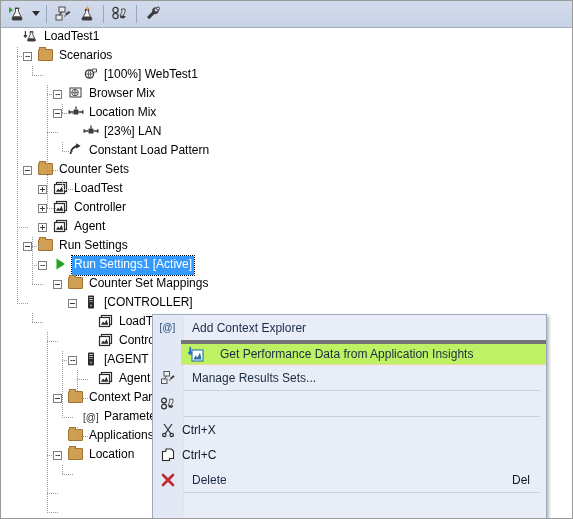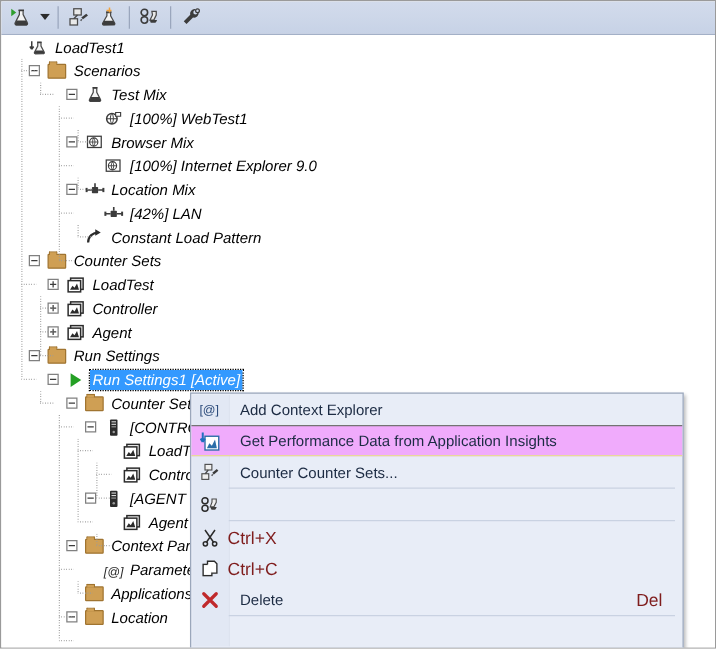--- a/index.html
+++ b/index.html
@@ -58,23 +58,21 @@
     width: 571px;
     height: 490px;
     overflow: hidden;
     background: #ffffff;
   }
   .row {
     position: relative;
     height: 19px;
     line-height: 19px;
     display: flex;
-    align-items: center;
     white-space: nowrap;
-    font-style: italic;
   }
   .expander {
     width: 9px; height: 9px;
     border: 1px solid #808080;
     background: #ffffff;
     position: relative;
     flex: 0 0 auto;
     box-sizing: border-box;
   }
   .expander::before {
@@ -192,29 +190,30 @@
     justify-content: center;
   }
   .mi .mi-label {
     flex: 1 1 auto;
     font-size: 12px;
     color: #1c2b43;
     padding-left: 10px;
   }
   .mi .mi-accel {
     flex: 0 0 auto;
-    font-size: 14px;
-    color: #7f1d1d;
+    font-size: 12px;
+    color: #0f172a;
     padding-right: 16px;
   }
   .mi.highlight {
-    background: #f0abfc;
-    border-top: 1px solid #737373;
+    background: #bef264;
+    border-top: 4px solid #737373;
     border-bottom: 1px solid #e6d99a;
     box-sizing: border-box;
+    margin-left: 28px;
   }
   .mi-sep {
     position: relative;
     height: 1px;
     margin-left: 30px;
     margin-right: 6px;
     background: #c9d2e2;
     z-index: 2;
   }
 </style>
@@ -292,33 +291,20 @@
       <div class="row">
         <div style="width: 20px; flex: 0 0 auto; height: 19px;"></div>
         <div style="width: 13px; flex: 0 0 auto; display: flex; align-items: center; justify-content: center; height: 19px;">
           <span class="expander"></span>
         </div>
         <div style="width: 4px; flex: 0 0 auto;"></div>
         <span class="ico"><span class="ic-folder" style="display:inline-block"></span></span>
         <span class="label">Scenarios</span>
       </div>
       <div class="row">
-        <div style="width: 50px; flex: 0 0 auto; height: 19px;"></div>
-        <div style="width: 13px; flex: 0 0 auto; display: flex; align-items: center; justify-content: center; height: 19px;">
-          <span class="expander"></span>
-        </div>
-        <div style="width: 4px; flex: 0 0 auto;"></div>
-        <span class="ico"><svg width="16" height="16" viewBox="0 0 16 16">
-            <path d="M6.6 2.5h2.8v3.3l3 5.8a.9.9 0 0 1-.8 1.4H4.4a.9.9 0 0 1-.8-1.4l3-5.8z" fill="#f4f4f4" stroke="#4a4a4a"></path>
-            <path d="M4.7 9.6h6.6l1.1 2.2a.9.9 0 0 1-.8 1.3H4.4a.9.9 0 0 1-.8-1.3z" fill="#3c3c3c"></path>
-            <rect x="6" y="1.6" width="4" height="1.1" fill="#3c3c3c"></rect>
-          </svg></span>
-        <span class="label">Test Mix</span>
-      </div>
-      <div class="row">
         <div style="width: 65px; flex: 0 0 auto; height: 19px;"></div>
         <div style="width: 13px; flex: 0 0 auto; display: flex; align-items: center; justify-content: center; height: 19px;"></div>
         <div style="width: 4px; flex: 0 0 auto;"></div>
         <span class="ico"><svg width="16" height="16" viewBox="0 0 16 16">
             <circle cx="6.5" cy="8" r="4.2" fill="none" stroke="#3c3c3c" stroke-width="1.2"></circle>
             <path d="M2.3 8h8.4M6.5 3.8c1.6 1.8 1.6 6.4 0 8.4M6.5 3.8c-1.6 1.8-1.6 6.4 0 8.4" stroke="#3c3c3c" stroke-width="0.8" fill="none"></path>
             <path d="M9.5 3h4v3h-4z" fill="#fff" stroke="#3c3c3c" stroke-width="0.9"></path>
           </svg></span>
         <span class="label">[100%] WebTest1</span>
       </div>
@@ -327,31 +313,20 @@
         <div style="width: 13px; flex: 0 0 auto; display: flex; align-items: center; justify-content: center; height: 19px;">
           <span class="expander"></span>
         </div>
         <div style="width: 4px; flex: 0 0 auto;"></div>
         <span class="ico"><svg width="16" height="16" viewBox="0 0 16 16">
             <rect x="2" y="3" width="11" height="9" fill="#fff" stroke="#3c3c3c" stroke-width="1"></rect>
             <circle cx="7" cy="7.6" r="3.3" fill="none" stroke="#3c3c3c" stroke-width="0.9"></circle>
             <path d="M3.7 7.6h6.6M7 4.3c1.3 1.5 1.3 5.1 0 6.6M7 4.3c-1.3 1.5-1.3 5.1 0 6.6" stroke="#3c3c3c" stroke-width="0.7" fill="none"></path>
           </svg></span>
         <span class="label">Browser Mix</span>
-      </div>
-      <div class="row">
-        <div style="width: 65px; flex: 0 0 auto; height: 19px;"></div>
-        <div style="width: 13px; flex: 0 0 auto; display: flex; align-items: center; justify-content: center; height: 19px;"></div>
-        <div style="width: 4px; flex: 0 0 auto;"></div>
-        <span class="ico"><svg width="16" height="16" viewBox="0 0 16 16">
-            <rect x="2" y="3" width="11" height="9" fill="#fff" stroke="#3c3c3c" stroke-width="1"></rect>
-            <circle cx="7" cy="7.6" r="3.3" fill="none" stroke="#3c3c3c" stroke-width="0.9"></circle>
-            <path d="M3.7 7.6h6.6M7 4.3c1.3 1.5 1.3 5.1 0 6.6M7 4.3c-1.3 1.5-1.3 5.1 0 6.6" stroke="#3c3c3c" stroke-width="0.7" fill="none"></path>
-          </svg></span>
-        <span class="label">[100%] Internet Explorer 9.0</span>
       </div>
       <div class="row">
         <div style="width: 50px; flex: 0 0 auto; height: 19px;"></div>
         <div style="width: 13px; flex: 0 0 auto; display: flex; align-items: center; justify-content: center; height: 19px;">
           <span class="expander"></span>
         </div>
         <div style="width: 4px; flex: 0 0 auto;"></div>
         <span class="ico"><svg width="16" height="16" viewBox="0 0 16 16">
             <rect x="5.5" y="5.5" width="5" height="5" rx="0.6" fill="#3c3c3c"></rect>
             <path d="M1.5 8h4M10.5 8h4M8 2.5v3" stroke="#3c3c3c" stroke-width="1.3"></path>
@@ -363,21 +338,21 @@
       <div class="row">
         <div style="width: 65px; flex: 0 0 auto; height: 19px;"></div>
         <div style="width: 13px; flex: 0 0 auto; display: flex; align-items: center; justify-content: center; height: 19px;"></div>
         <div style="width: 4px; flex: 0 0 auto;"></div>
         <span class="ico"><svg width="16" height="16" viewBox="0 0 16 16">
             <rect x="5.5" y="5.5" width="5" height="5" rx="0.6" fill="#3c3c3c"></rect>
             <path d="M1.5 8h4M10.5 8h4M8 2.5v3" stroke="#3c3c3c" stroke-width="1.3"></path>
             <rect x="0.5" y="6.3" width="1.6" height="3.4" fill="#3c3c3c"></rect>
             <rect x="13.9" y="6.3" width="1.6" height="3.4" fill="#3c3c3c"></rect>
           </svg></span>
-        <span class="label">[42%] LAN</span>
+        <span class="label">[23%] LAN</span>
       </div>
       <div class="row">
         <div style="width: 50px; flex: 0 0 auto; height: 19px;"></div>
         <div style="width: 13px; flex: 0 0 auto; display: flex; align-items: center; justify-content: center; height: 19px;"></div>
         <div style="width: 4px; flex: 0 0 auto;"></div>
         <span class="ico"><svg width="16" height="16" viewBox="0 0 16 16">
             <path d="M2.5 12c0-5 4-8 8-8" stroke="#2b2b2b" stroke-width="1.8" fill="none"></path>
             <path d="M8.2 1.3 L12.6 4 L8.2 6.6 Z" fill="#2b2b2b"></path>
           </svg></span>
         <span class="label">Constant Load Pattern</span>
@@ -618,21 +593,21 @@
         <div class="mi">
           <span class="mi-icon">
             <span style="display: inline-block; width: 16px; height: 16px;"><svg width="16" height="16" viewBox="0 0 16 16">
                 <rect x="4" y="1.5" width="5.5" height="4.5" fill="#efefef" stroke="#4a4a4a" stroke-width="0.9"></rect>
                 <rect x="1.5" y="9" width="5.5" height="4.5" fill="#efefef" stroke="#4a4a4a" stroke-width="0.9"></rect>
                 <path d="M6.6 6 L4.2 9" stroke="#4a4a4a" stroke-width="1"></path>
                 <path d="M9.8 8.2 l3.6-3 1.3 1.3 -3.6 3z" fill="#3c3c3c"></path>
                 <path d="M8.8 10 l2.1 -1.1 -1.1 2.1z" fill="#3c3c3c"></path>
               </svg></span>
           </span>
-          <span class="mi-label">Counter Counter Sets...</span>
+          <span class="mi-label">Manage Results Sets...</span>
           <span class="mi-accel"></span>
         </div>
         <div class="mi-sep"></div>
         <div class="mi">
           <span class="mi-icon">
             <span style="display: inline-block; width: 16px; height: 16px;"><svg width="16" height="16" viewBox="0 0 16 16">
                 <circle cx="4" cy="4.5" r="2.4" fill="none" stroke="#2b2b2b" stroke-width="1.2"></circle>
                 <circle cx="4" cy="10.5" r="2.4" fill="none" stroke="#2b2b2b" stroke-width="1.2"></circle>
                 <path d="M9.6 3.2h3.4v2.6l-1.9 3.7H8.2l1.4-3.7z" fill="#efefef" stroke="#4a4a4a" stroke-width="0.9"></path>
                 <path d="M8.4 9.6h5l-.8 1.6a.9.9 0 0 1-.8.5H9.6a.9.9 0 0 1-.8-.5z" fill="#3c3c3c"></path>

